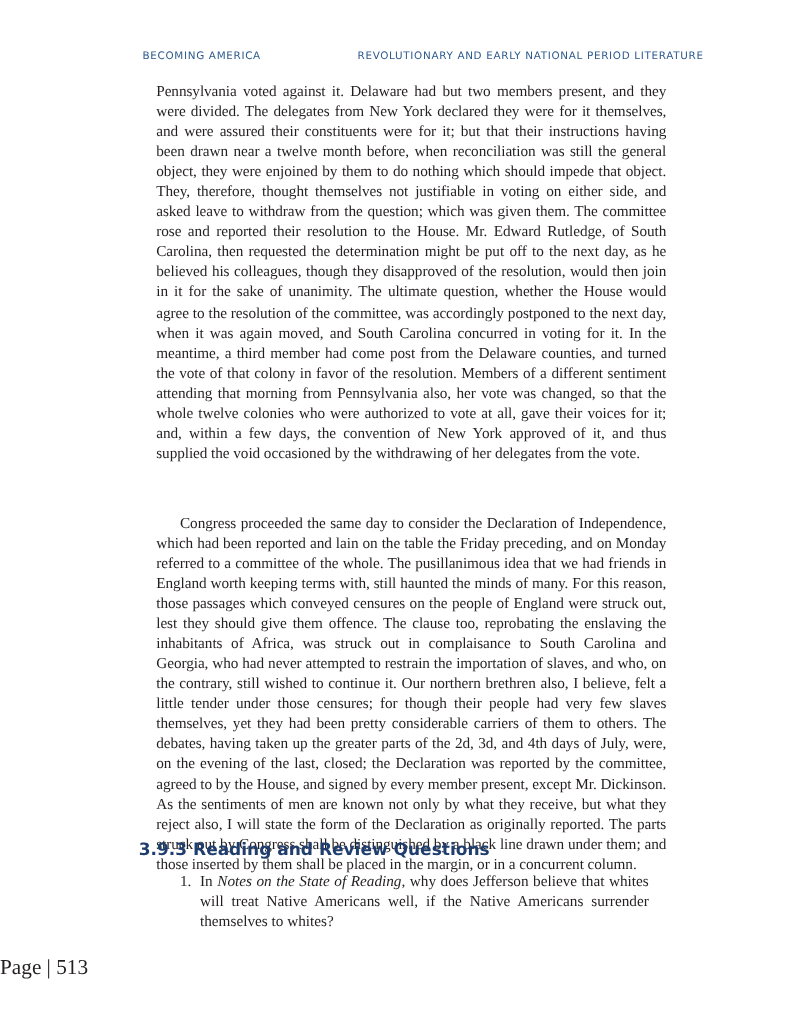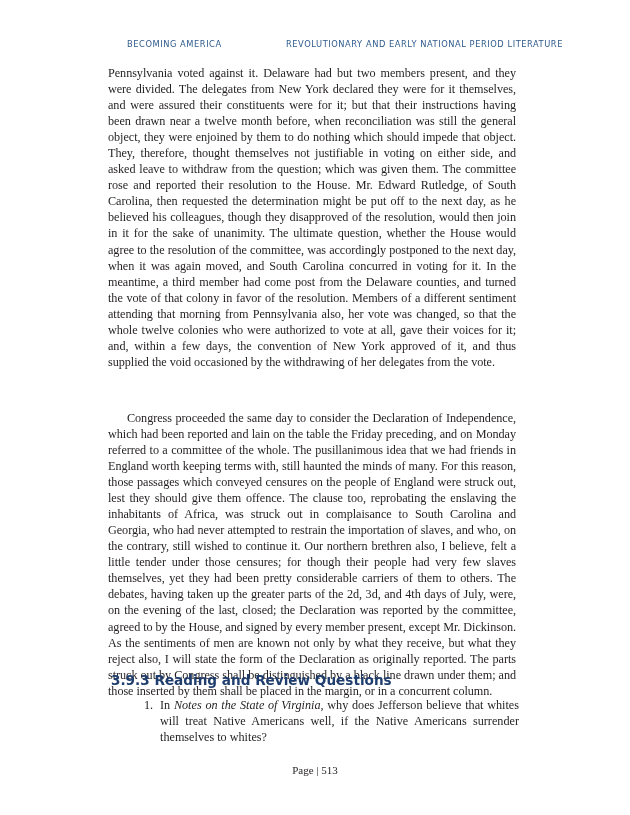--- a/index.html
+++ b/index.html
@@ -16,26 +16,26 @@
       position: absolute;
       top: 39px;
       left: 110px;
       width: 420px;
       font-family: "DejaVu Sans", "Liberation Sans", sans-serif;
       font-size: 8.3px;
       letter-spacing: 0.55px;
       color: #2e5a8c;
       white-space: nowrap;
     }
-    .running-header .left { position: absolute; left: 17px; text-align: center; }
+    .running-header .left { position: absolute; left: 4px; text-align: center; }
     .running-header .right { position: absolute; left: 128px; margin-left: 48px; }
     .body-text {
       position: absolute;
       top: 65px;
-      left: 108px;
+      left: 125px;
       width: 408px;
       font-size: 12.2px;
       line-height: 16.05px;
       text-align: justify;
       letter-spacing: -0.05px;
     }
     .body-text p { margin: 0; }
     .body-text p.indent { text-indent: 19px; margin-top: 40px; }
     .section-heading {
       position: absolute;
@@ -66,22 +66,21 @@
     .questions .num {
       position: absolute;
       left: 33px;
       top: 0;
     }
     .footer {
       position: absolute;
       top: 764px;
       left: 0;
       width: 630px;
-      text-align: center;
-      font-size: 11px;
+      font-size: 17px;
       color: #231f20;
     }
   </style>
 </head>
 <body>
 
 <div class="running-header">
   <span class="left">BECOMING AMERICA</span>
   <span class="right">REVOLUTIONARY AND EARLY NATIONAL PERIOD LITERATURE</span>
 </div>
@@ -89,17 +88,17 @@
 <div class="body-text">
   <p>Pennsylvania voted against it. Delaware had but two members present, and they were divided. The delegates from New York declared they were for it themselves, and were assured their constituents were for it; but that their instructions having been drawn near a twelve month before, when reconciliation was still the general object, they were enjoined by them to do nothing which should impede that object. They, therefore, thought themselves not justifiable in voting on either side, and asked leave to withdraw from the question; which was given them. The committee rose and reported their resolution to the House. Mr. Edward Rutledge, of South Carolina, then requested the determination might be put off to the next day, as he believed his colleagues, though they disapproved of the resolution, would then join in it for the sake of unanimity. The ultimate question, whether the House would agree to the resolution of the committee, was accordingly postponed to the next day, when it was again moved, and South Carolina concurred in voting for it. In the meantime, a third member had come post from the Delaware counties, and turned the vote of that colony in favor of the resolution. Members of a different sentiment attending that morning from Pennsylvania also, her vote was changed, so that the whole twelve colonies who were authorized to vote at all, gave their voices for it; and, within a few days, the convention of New York approved of it, and thus supplied the void occasioned by the withdrawing of her delegates from the vote.</p>
   <p class="indent">Congress proceeded the same day to consider the Declaration of Independence, which had been reported and lain on the table the Friday preceding, and on Monday referred to a committee of the whole. The pusillanimous idea that we had friends in England worth keeping terms with, still haunted the minds of many. For this reason, those passages which conveyed censures on the people of England were struck out, lest they should give them offence. The clause too, reprobating the enslaving the inhabitants of Africa, was struck out in complaisance to South Carolina and Georgia, who had never attempted to restrain the importation of slaves, and who, on the contrary, still wished to continue it. Our northern brethren also, I believe, felt a little tender under those censures; for though their people had very few slaves themselves, yet they had been pretty considerable carriers of them to others. The debates, having taken up the greater parts of the 2d, 3d, and 4th days of July, were, on the evening of the last, closed; the Declaration was reported by the committee, agreed to by the House, and signed by every member present, except Mr. Dickinson. As the sentiments of men are known not only by what they receive, but what they reject also, I will state the form of the Declaration as originally reported. The parts struck out by Congress shall be distinguished by a black line drawn under them; and those inserted by them shall be placed in the margin, or in a concurrent column.</p>
 </div>
 
 <h3 class="section-heading">3.9.3 Reading and Review Questions</h3>
 
 <ol class="questions">
   <li>
     <span class="num">1.</span>
-    <span>In </span><em>Notes on the State of Virginia</em><span>, why does Jefferson believe that whites will treat Native Americans well, if the Native Americans surrender themselves to whites?</span>
+    <span>In </span><em>Notes on the State of Reading</em><span>, why does Jefferson believe that whites will treat Native Americans well, if the Native Americans surrender themselves to whites?</span>
   </li>
 </ol>
 
 <div class="footer">Page | 513</div>
 
 </body></html>

